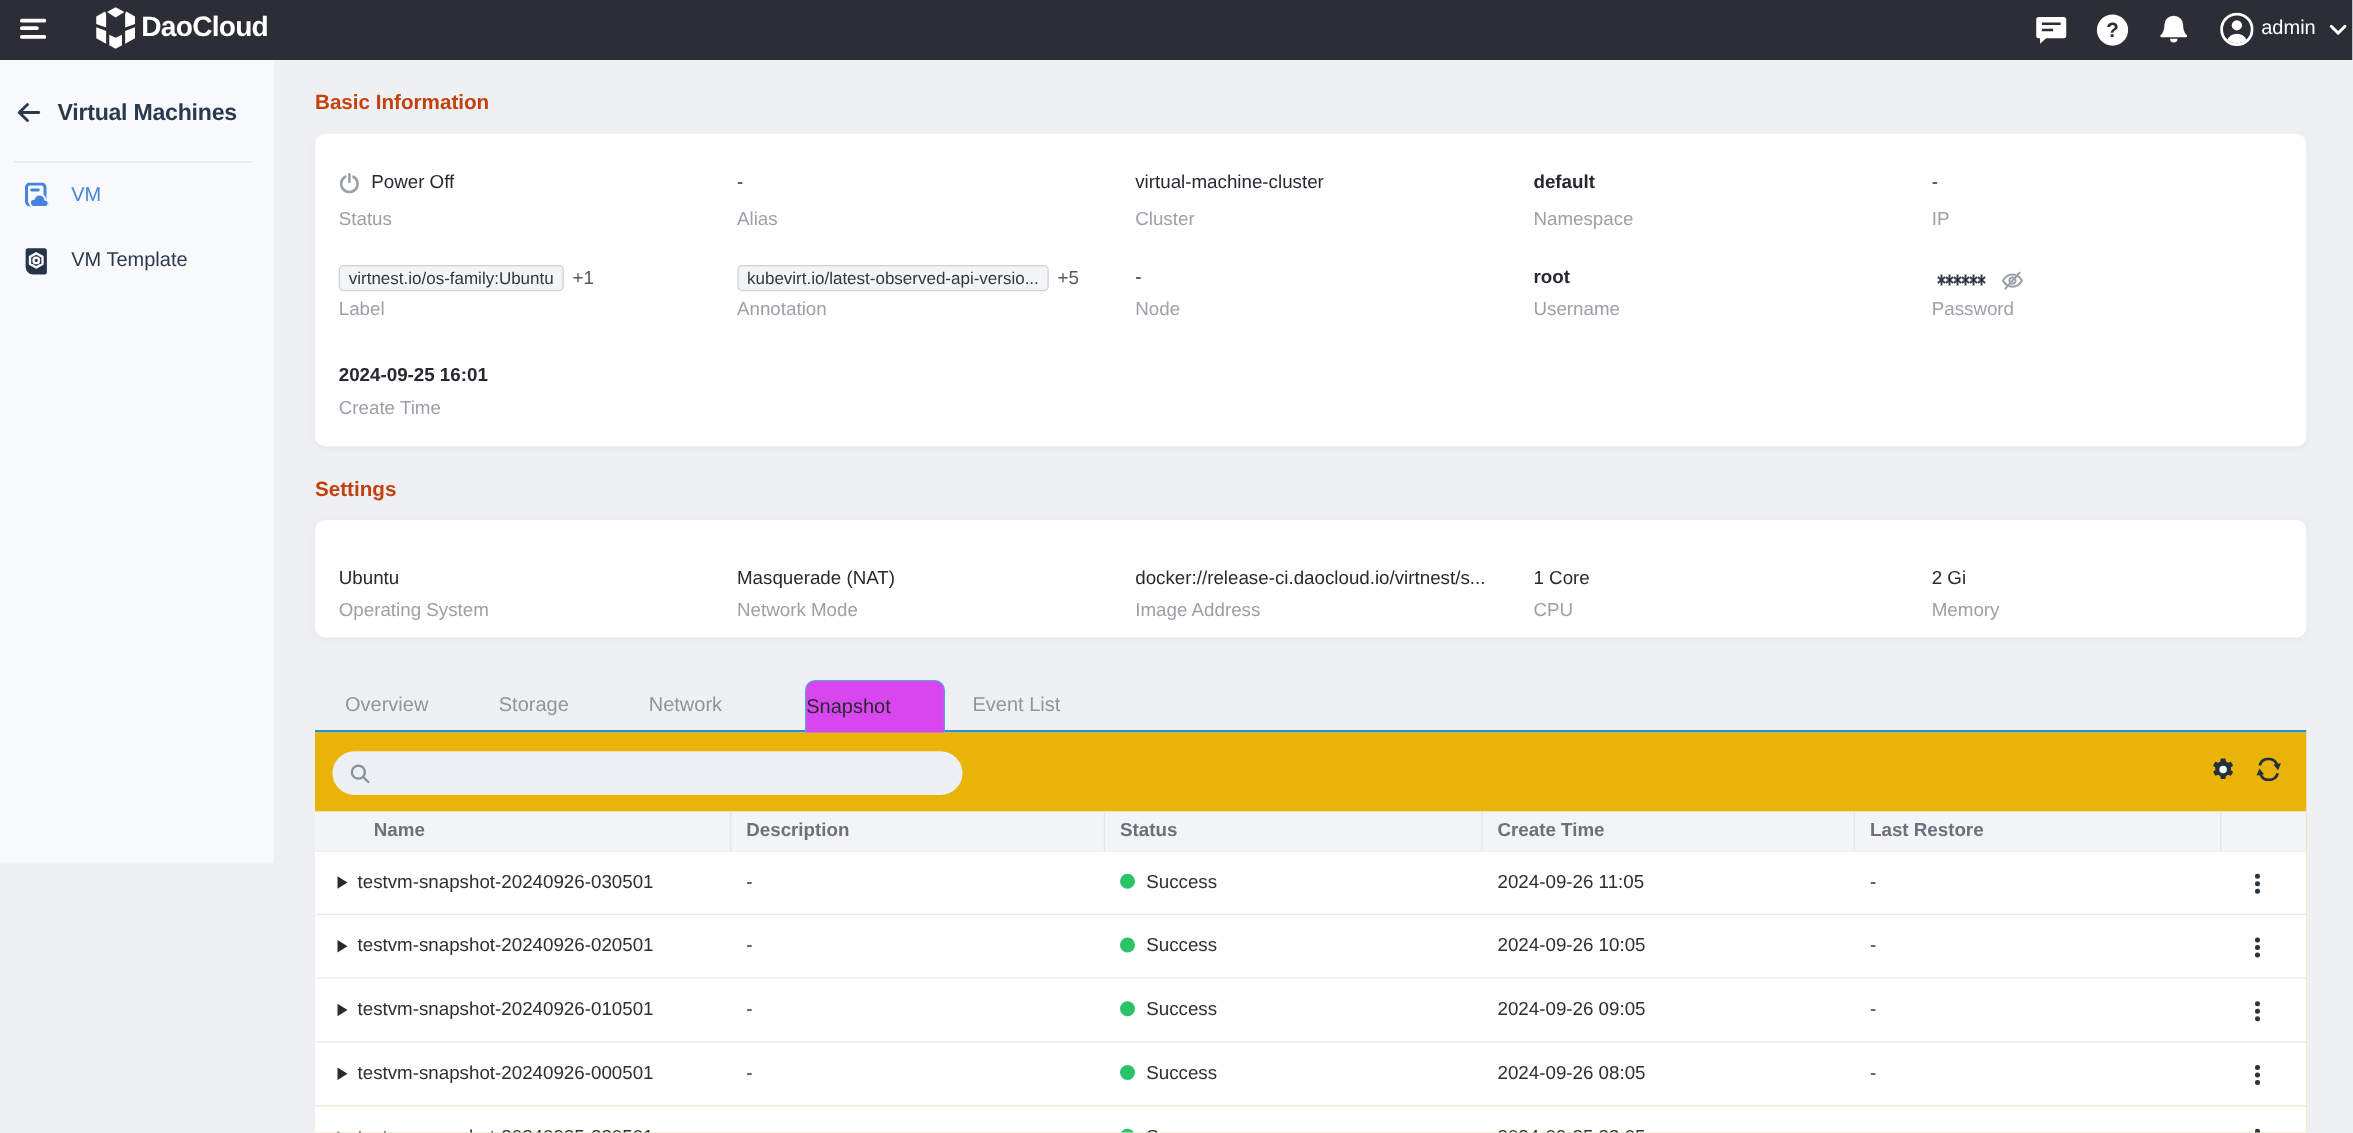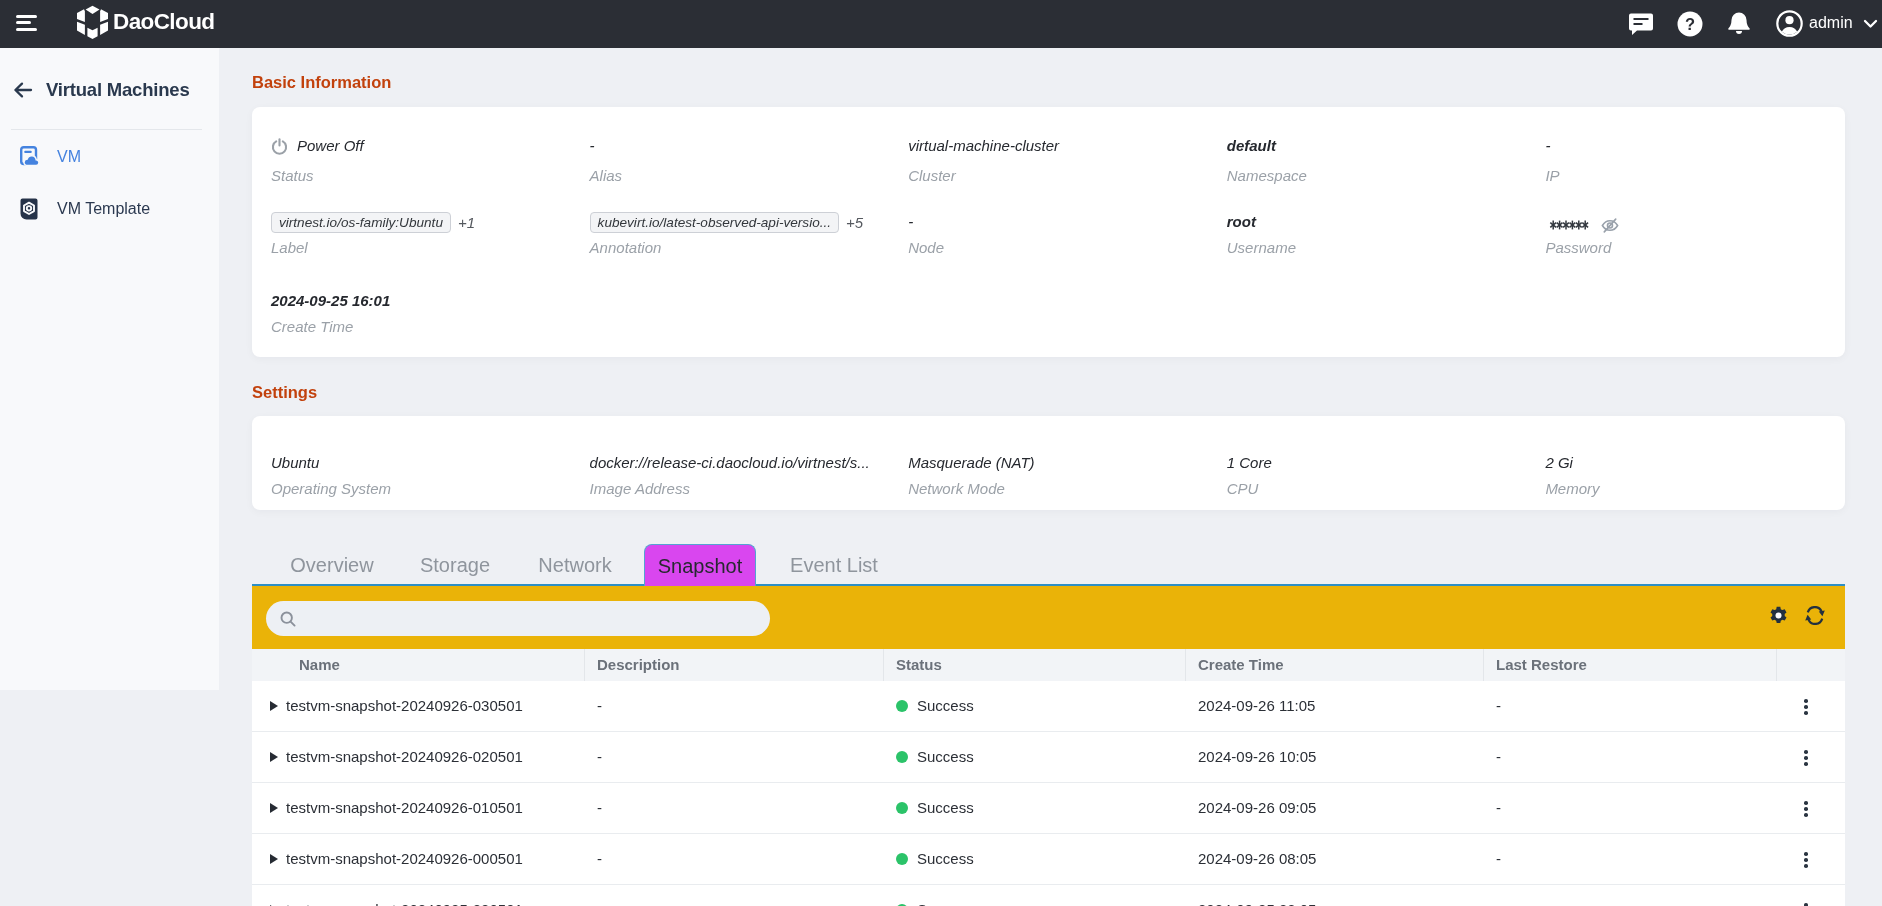--- a/index.html
+++ b/index.html
@@ -28,40 +28,40 @@
 .sb-text { position:absolute; left:57px; top:3px; font-size:16px; font-weight:500; }
 #sb-vm .sb-text { color:#4583df; }
 #sb-vmt .sb-text { color:#2b3950; }
 
 
 #main { position:absolute; left:219px; top:48px; width:1663px; height:858px; background:#eef0f4; }
 .h1 { position:absolute; left:33px; font-size:16.5px; font-weight:bold; color:#c2410c; }
 .card { position:absolute; left:33px; width:1593px; background:#fff; border-radius:8px; box-shadow:0 2px 8px rgba(30,36,46,0.04); }
 #card1 { top:59px; height:250px; }
 #card2 { top:368px; height:94px; }
-.grid { display:grid; grid-template-columns:repeat(5,318.6px);font-style:italic; }
+.grid { display:grid; grid-template-columns:repeat(5,318.6px); }
 .cell { padding-left:19px; }
 .val { height:22px; line-height:22px; font-size:15px; font-weight:500; color:#26292f; white-space:nowrap; }
 .lab { height:22px; line-height:22px; font-size:15px; color:#9ba1a8; margin-top:8px; white-space:nowrap; }
 #g2 .lab, #g3 .lab, #card2 .lab { margin-top:4px; }
 .tagrow { height:22px; display:flex; align-items:center; }
 .tag { display:inline-block; max-width:263px; height:21px; line-height:19px; padding:0 7px; background:#f3f4f6; border:1px solid #cdd0d6; border-radius:4px; font-size:13.6px; color:#33373c; white-space:nowrap; overflow:hidden; }
 .plus { margin-left:7px; font-size:15px; color:#55595f; }
 #g1 { padding-top:28px; }
 #g2 { padding-top:24px; }
 #g3 { padding-top:31px; }
 #card2 .grid { padding-top:36px; }
 .powrow { display:flex; align-items:center; }
 .powrow svg { margin-right:9px; }
 .eye { vertical-align:-6px; margin-left:12px; }
 
 
 #tabs { position:absolute; left:33px; top:496px; width:1593px; height:42px; }
 #tabline { position:absolute; left:0; bottom:0; width:1593px; height:2px; background:#2e8fc5; }
-.tab { position:absolute; top:0; height:42px; line-height:42px; text-align:center; font-size:20px; color:#8f959d; }
+.tab { position:absolute; top:0; height:42px; line-height:42px; text-align:left; font-size:16px; color:#8f959d; }
 .tab.active { background:#d946ef; border:1px solid #57a2d2; border-bottom:none; border-radius:8px 8px 0 0; color:#26292f; font-weight:normal; z-index:2; }
 #tab1 { left:24px; width:112px; }
 #tab2 { left:147px; width:112px; }
 #tab3 { left:267px; width:112px; }
 #tab4 { left:392px; width:112px; }
 #tab5 { left:526px; width:112px; }
 
 
 #panel { position:absolute; left:33px; top:538px; width:1593px; height:320px; background:#eab308; }
 #searchpill { position:absolute; left:14px; top:15px; width:504px; height:35px; border-radius:17.5px; background:#edf0f4; }
@@ -243,26 +243,26 @@
   </div>
 
   <div class="h1" style="top:335px;">Settings</div>
   <div class="card" id="card2">
     <div class="grid">
       <div class="cell">
           <div class="val">Ubuntu</div>
           <div class="lab">Operating System</div>
         </div>
       <div class="cell">
+          <div class="val">Masquerade (NAT)</div>
+          <div class="lab">Network Mode</div>
+        </div>
+      <div class="cell">
           <div class="val">docker://release-ci.daocloud.io/virtnest/s...</div>
           <div class="lab">Image Address</div>
-        </div>
-      <div class="cell">
-          <div class="val">Masquerade (NAT)</div>
-          <div class="lab">Network Mode</div>
         </div>
       <div class="cell">
           <div class="val">1 Core</div>
           <div class="lab">CPU</div>
         </div>
       <div class="cell">
           <div class="val">2 Gi</div>
           <div class="lab">Memory</div>
         </div>
     </div>

